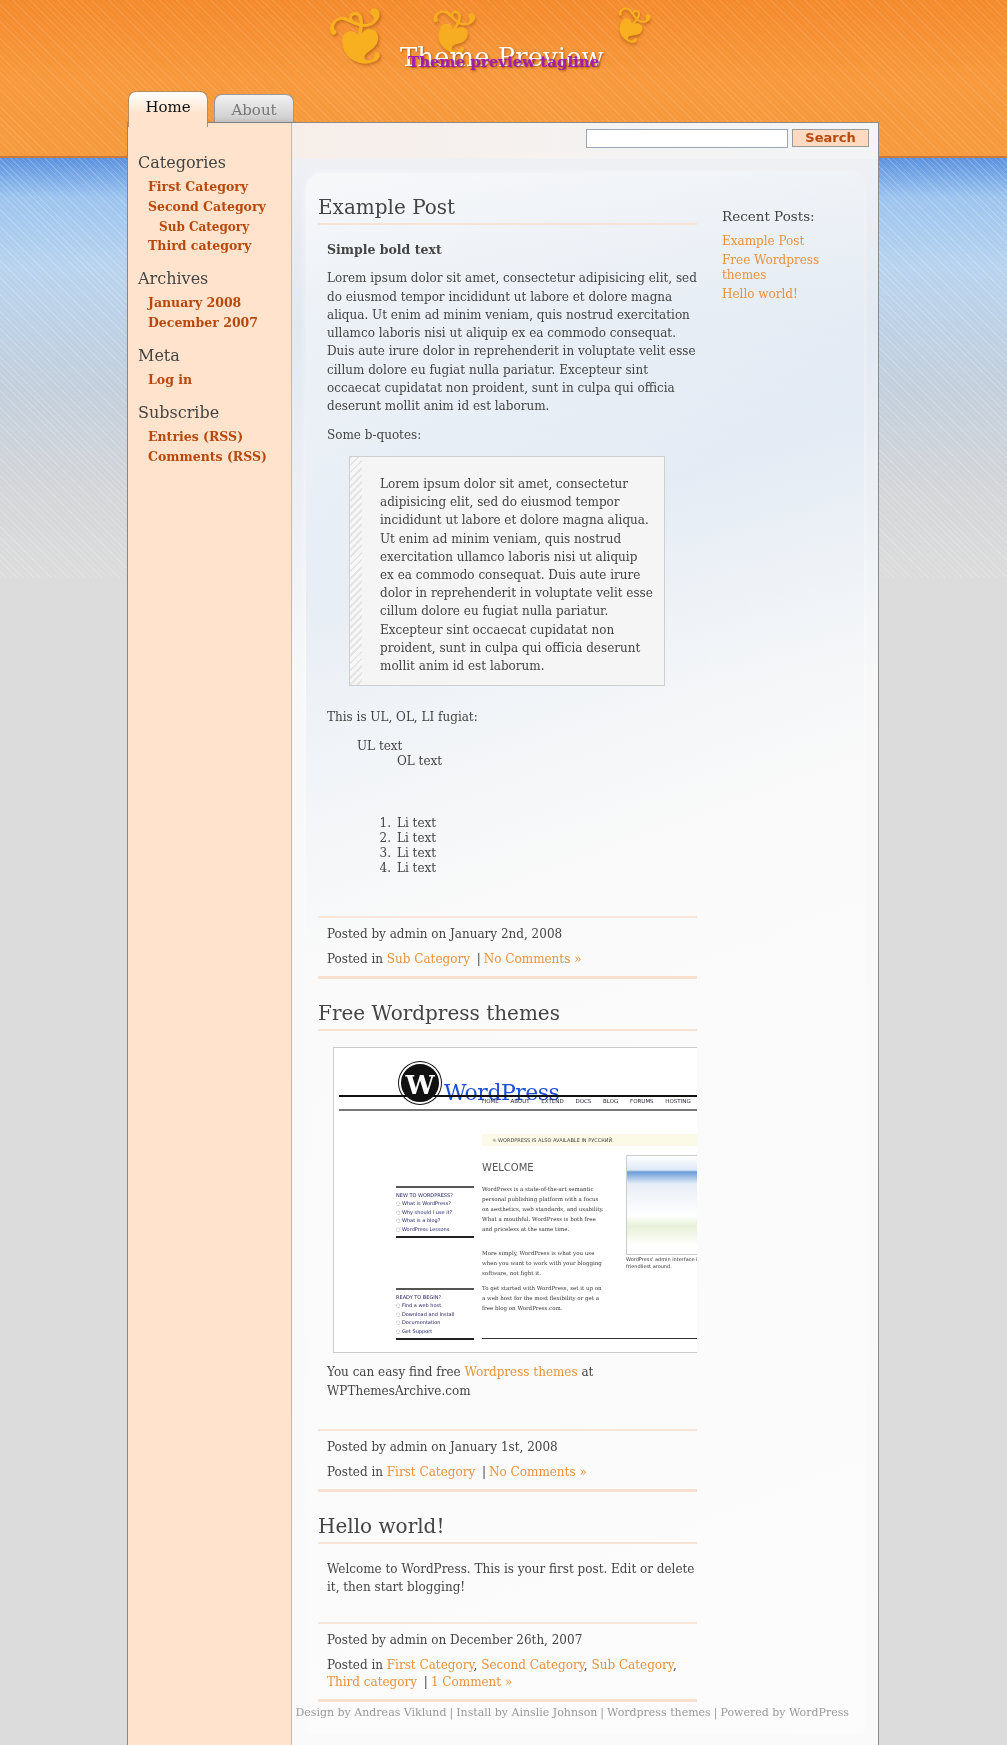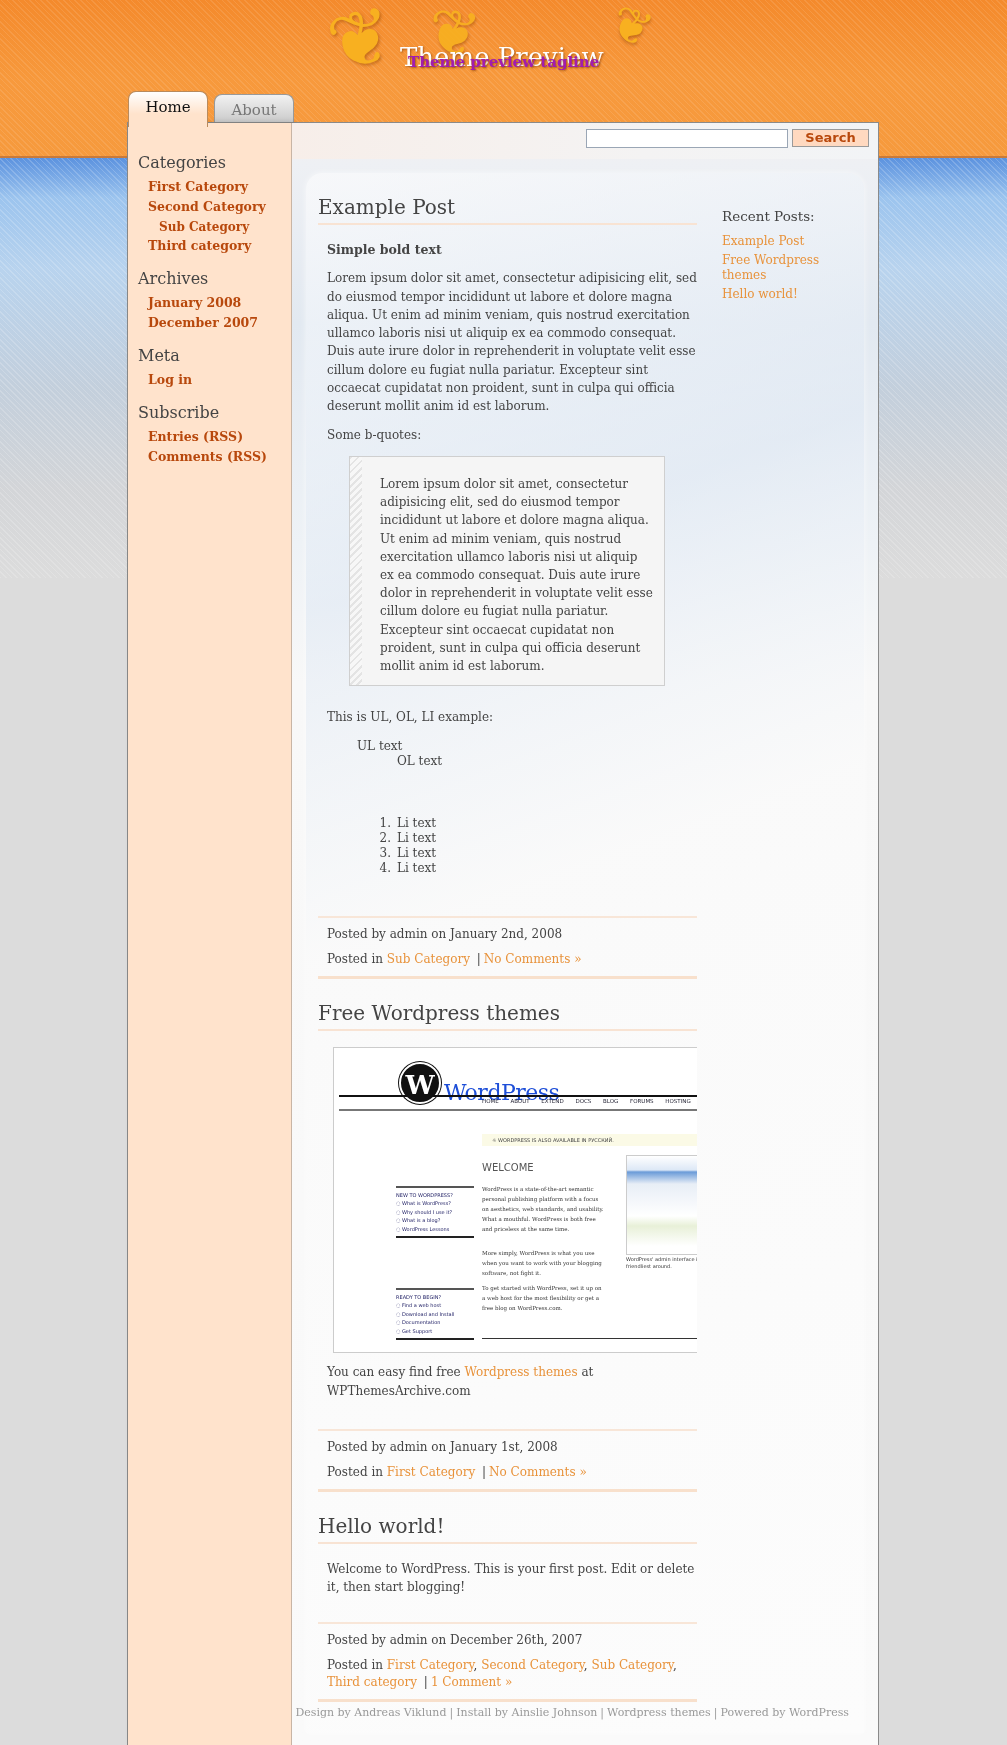--- a/index.html
+++ b/index.html
@@ -217,21 +217,21 @@
 
 <div class="posts">
 
   <div class="post">
     <h1 class="post-title">Example Post</h1>
     <div class="post-body">
       <p><b>Simple bold text</b></p>
       <p>Lorem ipsum dolor sit amet, consectetur adipisicing elit, sed do eiusmod tempor incididunt ut labore et dolore magna aliqua. Ut enim ad minim veniam, quis nostrud exercitation ullamco laboris nisi ut aliquip ex ea commodo consequat. Duis aute irure dolor in reprehenderit in voluptate velit esse cillum dolore eu fugiat nulla pariatur. Excepteur sint occaecat cupidatat non proident, sunt in culpa qui officia deserunt mollit anim id est laborum.</p>
       <p>Some b-quotes:</p>
       <div class="bq">Lorem ipsum dolor sit amet, consectetur adipisicing elit, sed do eiusmod tempor incididunt ut labore et dolore magna aliqua. Ut enim ad minim veniam, quis nostrud exercitation ullamco laboris nisi ut aliquip ex ea commodo consequat. Duis aute irure dolor in reprehenderit in voluptate velit esse cillum dolore eu fugiat nulla pariatur. Excepteur sint occaecat cupidatat non proident, sunt in culpa qui officia deserunt mollit anim id est laborum.</div>
-      <p>This is UL, OL, LI example:</p>
+      <p>This is UL, OL, LI fugiat:</p>
       <div class="list-demo">
         <div>UL text</div>
         <div class="ol-label">OL text</div>
         <ol>
           <li><span class="n">1.</span><span>Li text</span></li>
           <li><span class="n">2.</span><span>Li text</span></li>
           <li><span class="n">3.</span><span>Li text</span></li>
           <li><span class="n">4.</span><span>Li text</span></li>
         </ol>
       </div>

